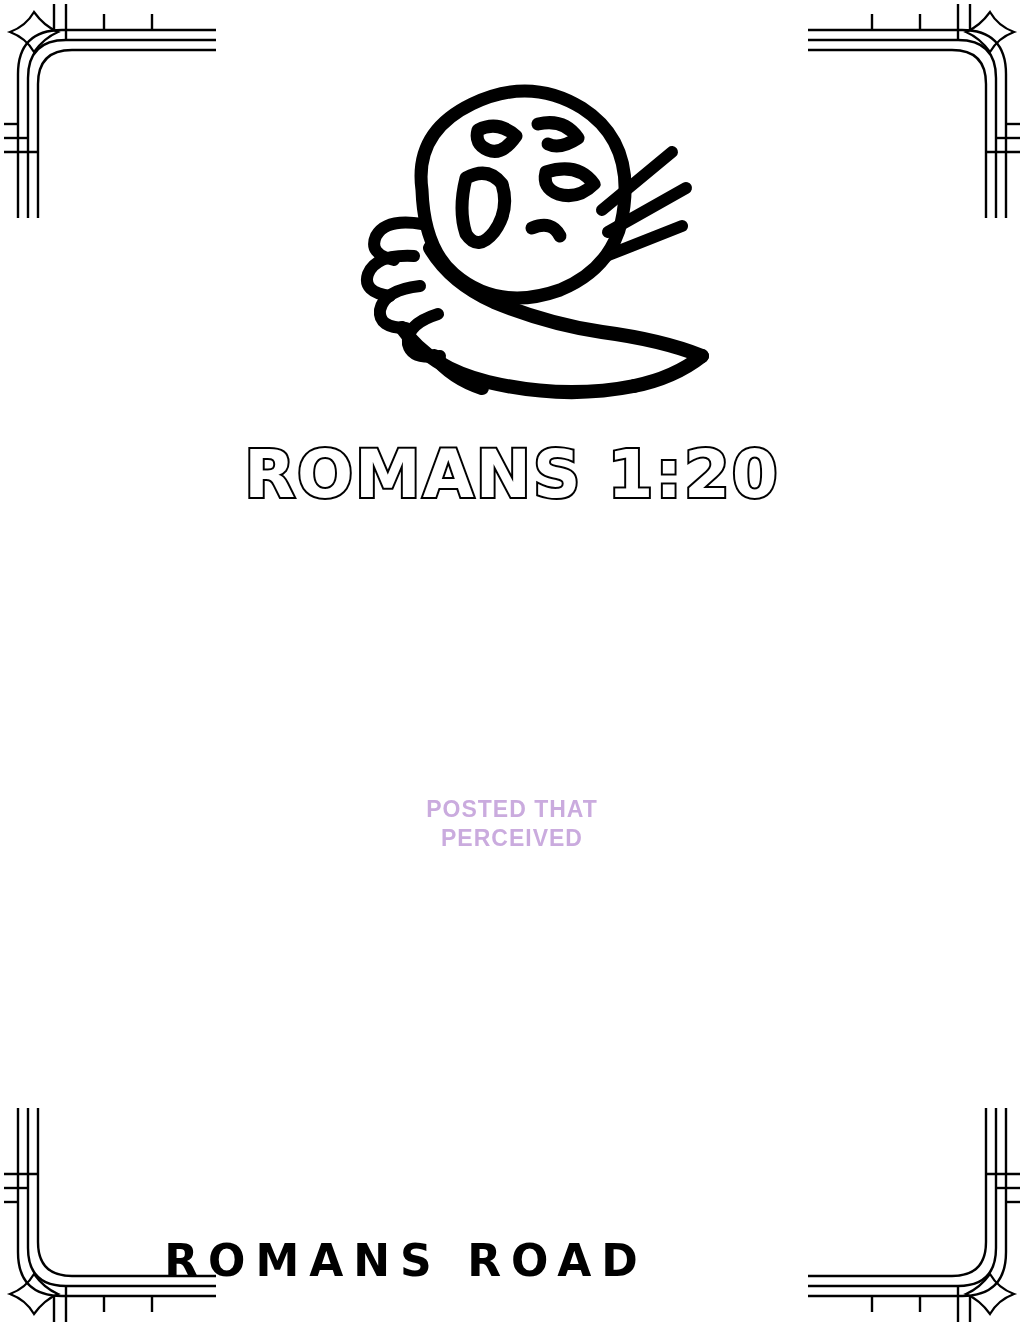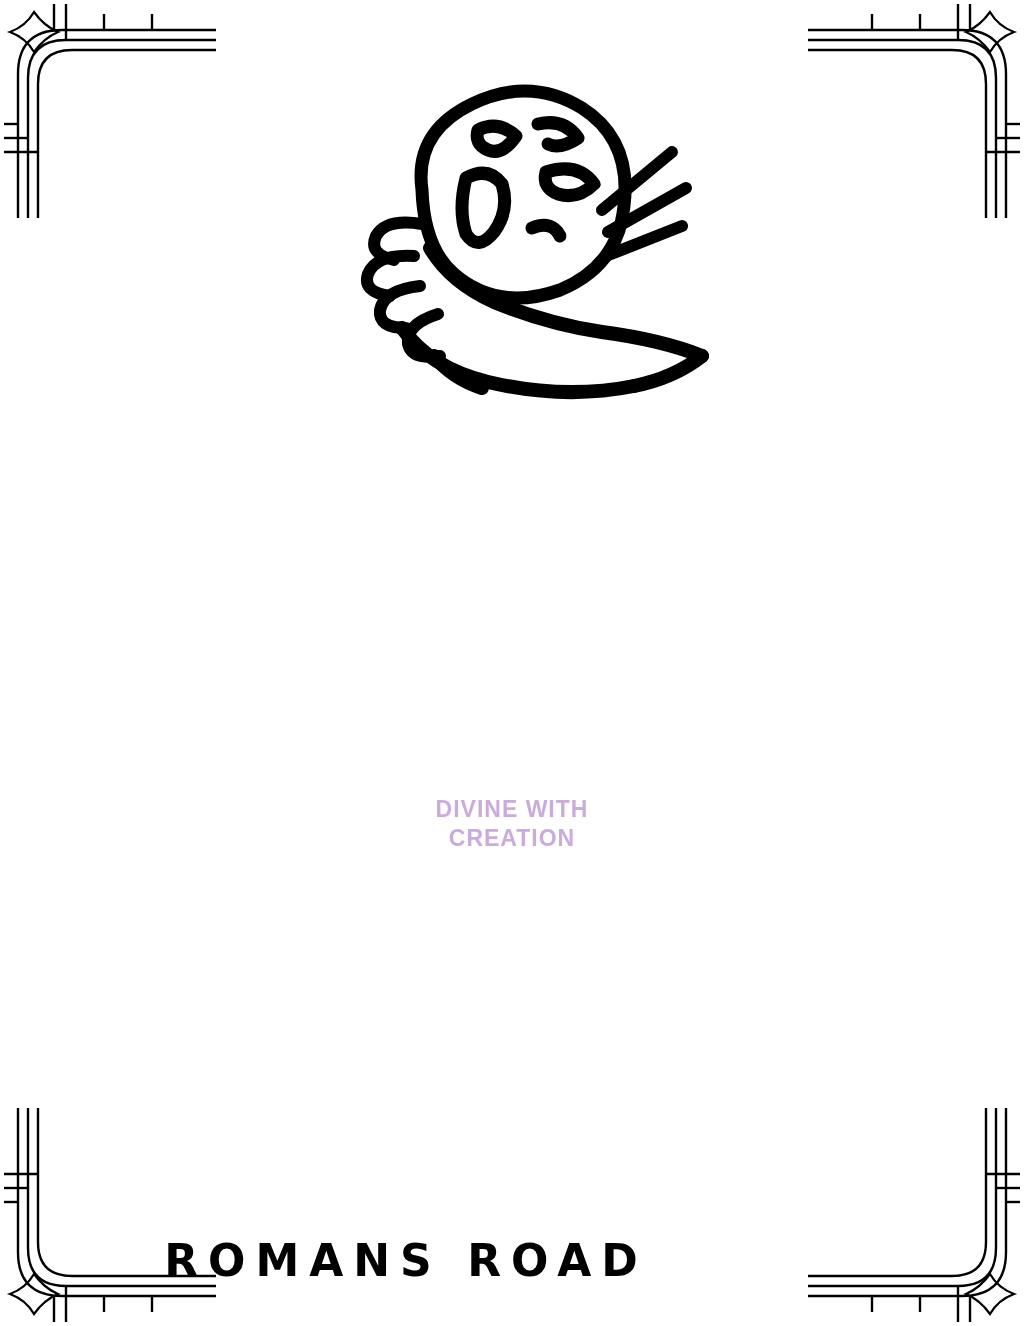--- a/index.html
+++ b/index.html
@@ -231,22 +231,23 @@
         <path d="M128 188 Q148 222 192 242 Q246 264 300 272 Q360 280 400 296"></path>
         <path d="M100 268 Q128 308 186 322 Q262 340 332 326"></path>
         <path d="M132 296 Q150 318 180 328"></path>
 
         <path d="M332 326 Q372 318 400 296"></path>
       </g>
     </svg>
   </div>
 
   <div class="content">
+    <div class="verse-ref">ROMANS 1:20</div>
   </div>
 
   <div class="watermark">
-    <span class="wm-line1">DIVINE WITH</span>
-    <span class="wm-line2">CREATION</span>
+    <span class="wm-line1">POSTED THAT</span>
+    <span class="wm-line2">PERCEIVED</span>
   </div>
 
   <div class="footer-title">ROMANS ROAD</div>
 
 </div>
 
 </body></html>

